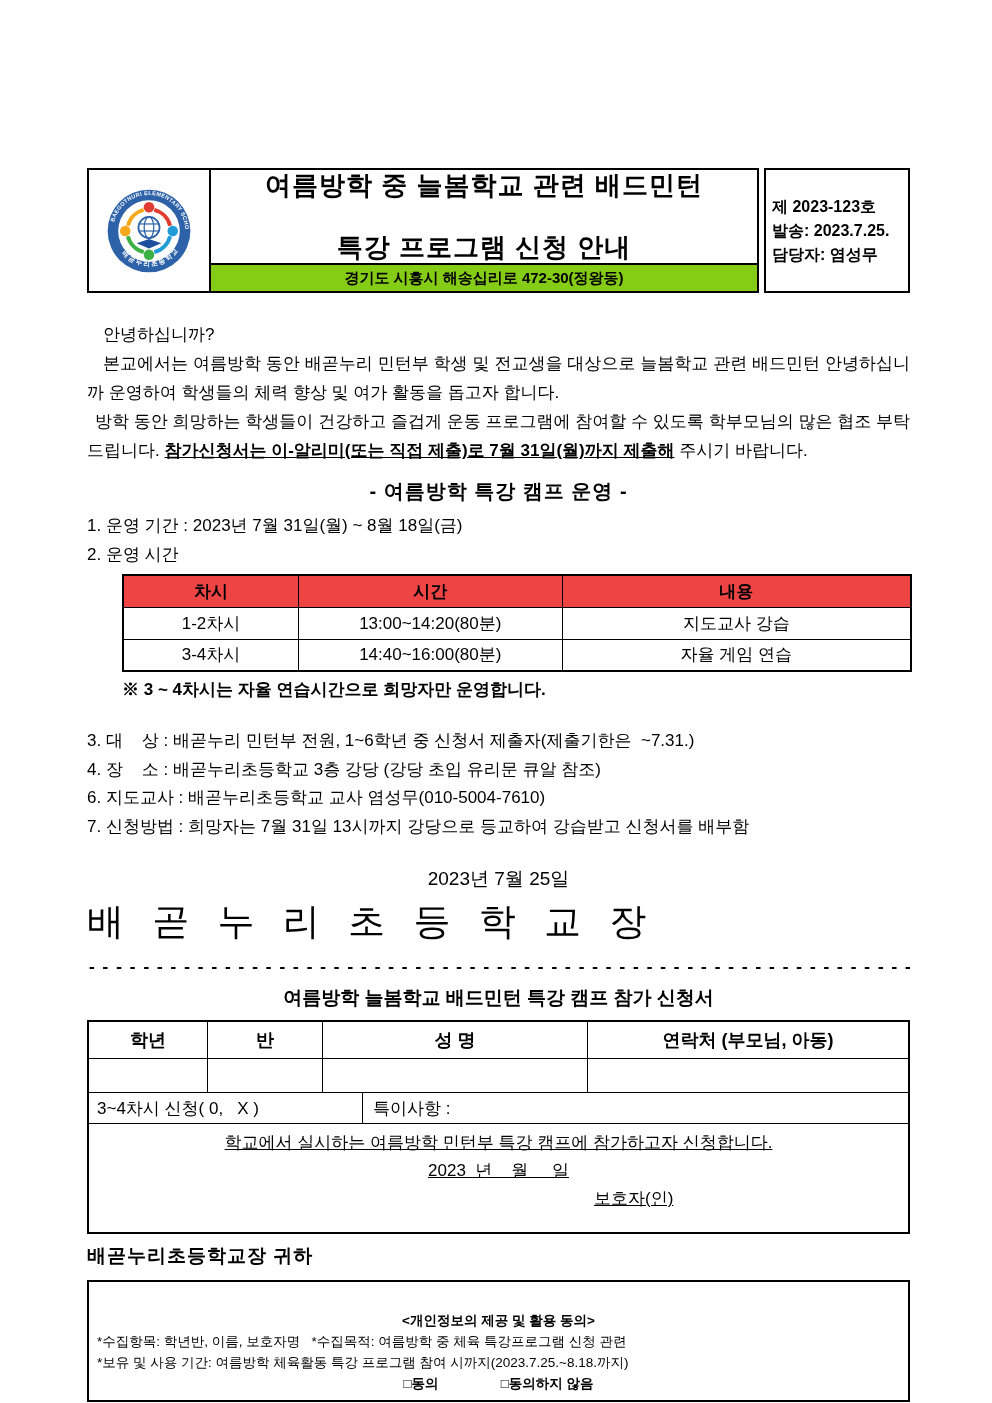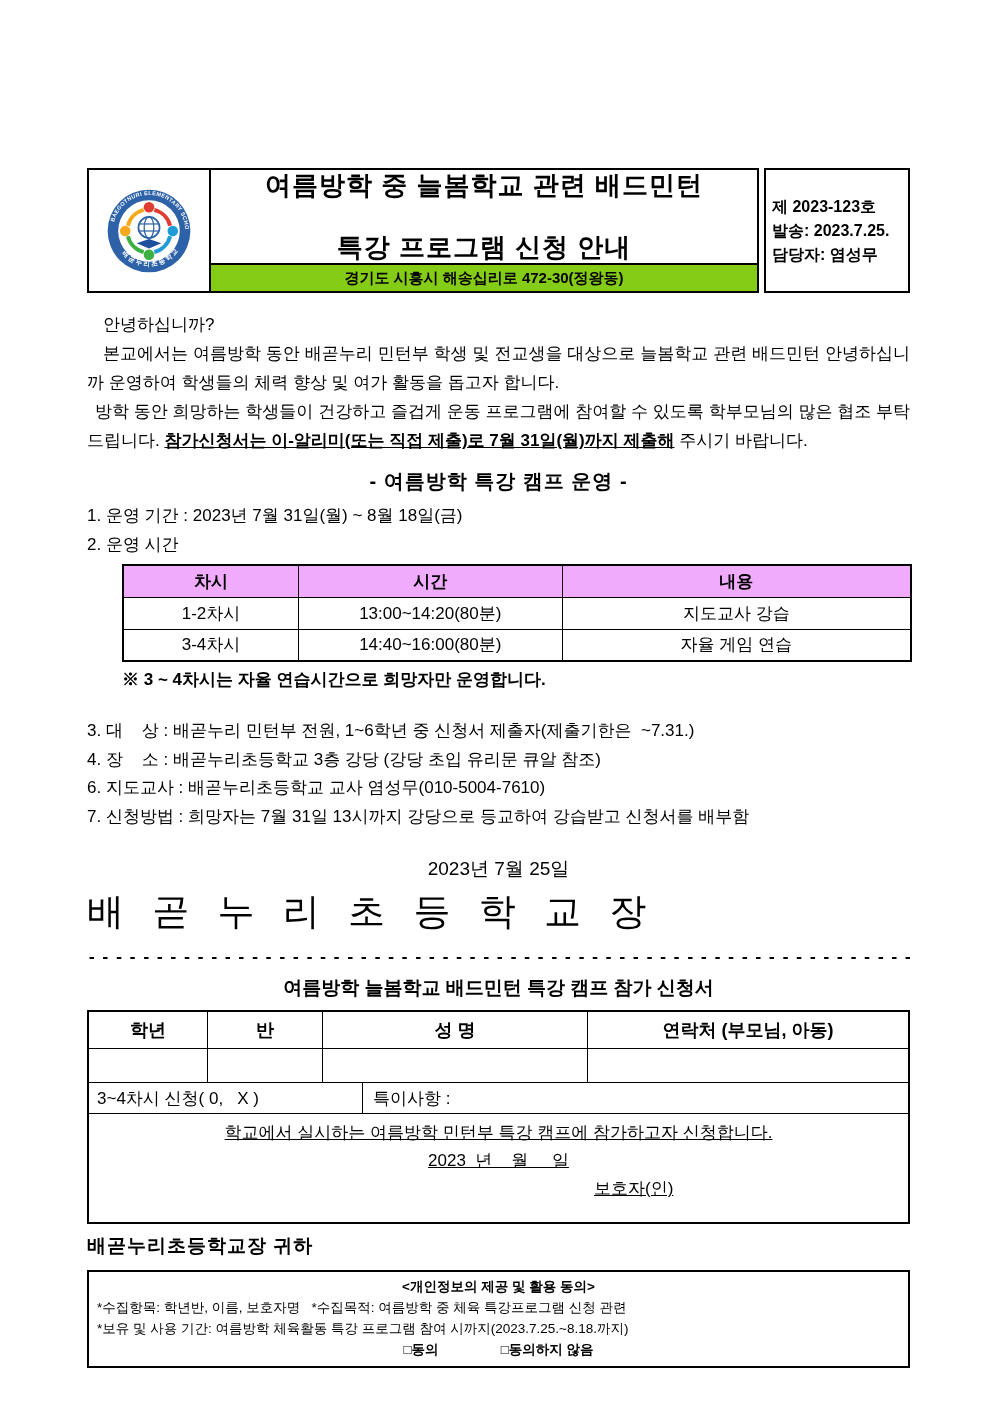--- a/index.html
+++ b/index.html
@@ -28,35 +28,35 @@
     text-align: center; font-weight: bold; font-size: 15px; padding: 4px 0 3px 0;
   }
   .header-info {
     flex: 1; border: 2px solid #000; padding: 4px 6px;
     display: flex; flex-direction: column; justify-content: center;
     font-weight: bold; font-size: 16px; line-height: 24px; text-align:left;
   }
   .header-info div { white-space: nowrap; }
 
   
-  .greet { margin-top: 17px; font-size: 17px; line-height: 29px; text-align: justify; }
+  .greet { margin-top: 27px; font-size: 17px; line-height: 29px; text-align: justify; }
   .greet p.ind2 { text-indent: 16px; }
   .greet p.ind1 { text-indent: 8px; }
   .u-bold { font-weight: bold; text-decoration: underline; }
 
   
   .sec-title { margin-top: 13px; text-align: center; font-weight: bold; font-size: 20px; letter-spacing: 1px; }
   .item { font-size: 17px; line-height: 28.5px; white-space: pre-wrap; }
   .items-12 { margin-top: 7px; }
 
   table.schedule { margin: 5px 0 4px 35px; width: 790px; border-collapse: collapse; border: 2px solid #000; }
   table.schedule th, table.schedule td {
     border: 1px solid #000; height: 32px; text-align: center; font-size: 17px; padding: 0 4px;
   }
-  table.schedule th { background: #f0abfc; font-weight: bold; }
+  table.schedule th { background: #ef4444; font-weight: bold; }
   .col-session { width: 176px; } .col-time { width: 264px; } .col-desc { width: 350px; }
 
   .note { margin: 6px 0 0 35px; font-weight: bold; font-size: 17px; }
 
   .items-37 { margin-top: 26px; }
 
   
   .close-date { margin-top: 25px; text-align: center; font-size: 19px; }
   .close-sig { margin-top: 5px; text-align: left; font-size: 37px; font-weight: normal; letter-spacing: 9px; }
 
@@ -81,21 +81,21 @@
   .w-special { flex: 1; padding-left: 10px; }
   .f-statement { display:block; padding: 6px 0 20px 0; text-decoration: underline; }
   .stmt-line { text-align: center; font-size: 17px; line-height: 26px; }
   .date-line { text-align: center; font-size: 17px; line-height: 30px; white-space: pre-wrap; }
   .guardian-line { display: flex; padding-left: 505px; font-size: 17px; line-height: 26px; }
 
   .addressee { margin-top: 9px; font-size: 19px; font-weight: bold; letter-spacing: 1px; }
 
   
   .privacy { margin-top: 11px; border: 2px solid #000; padding: 4px 8px 6px 8px; font-size: 13.5px; line-height: 21px; }
-  .privacy .p-title { text-align: center; font-weight: bold; }
+  .privacy .p-title { text-align: center; font-weight: bold; margin-top: 24px; }
   .privacy .p-line { white-space: pre-wrap; }
   .privacy .p-consent { text-align: center; font-weight: bold; display:flex; justify-content:center; gap:62px; }
 </style>
 </head>
 <body>
 
 <div class="content">
 
   <div class="header">
     <div class="header-main">

